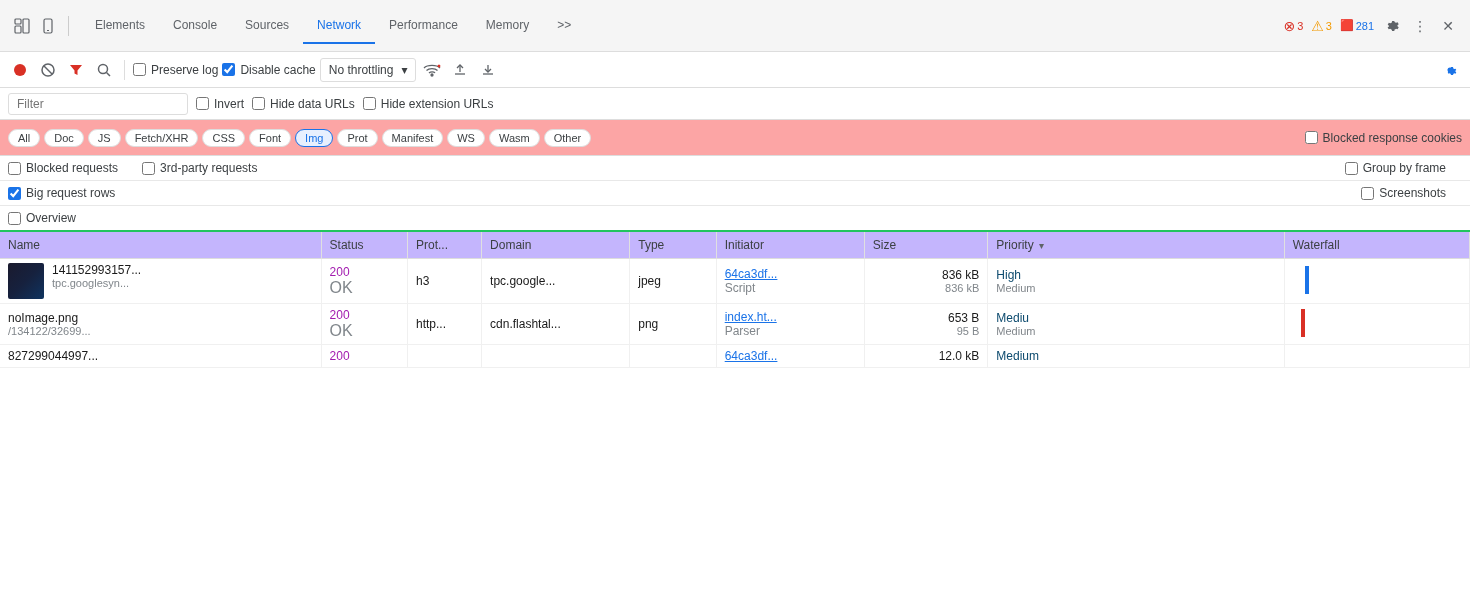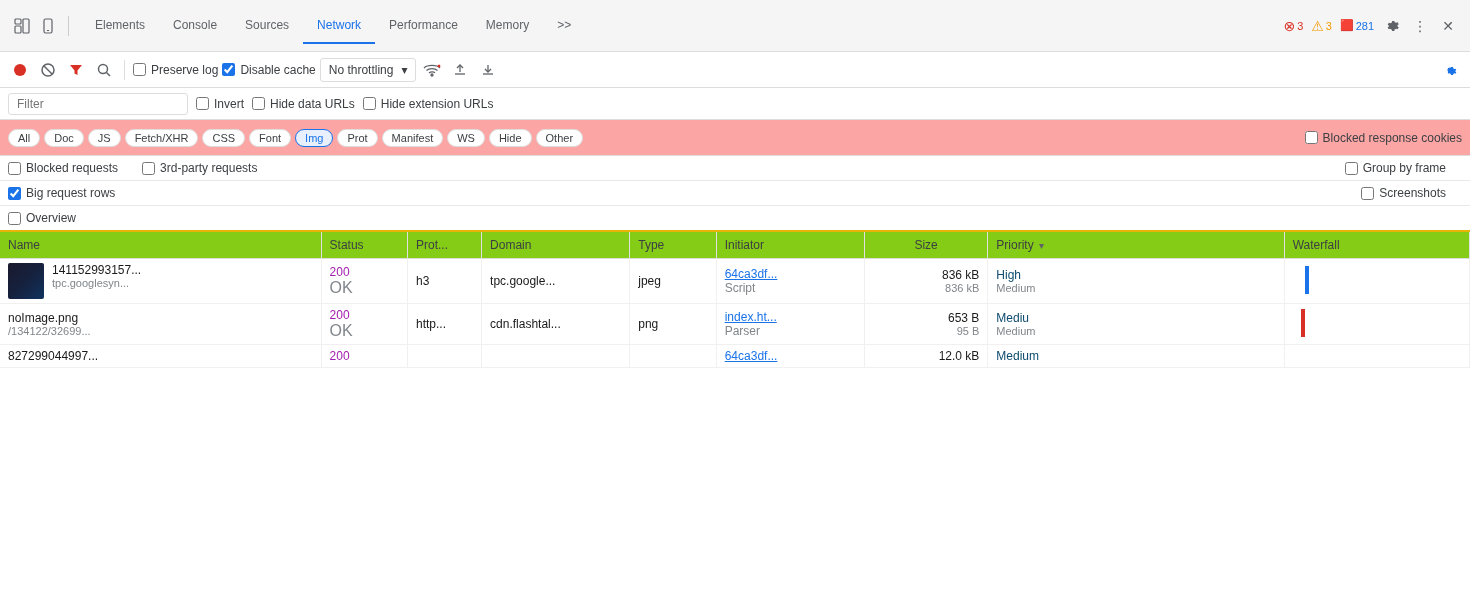--- a/index.html
+++ b/index.html
@@ -195,21 +195,21 @@
     
     .table-container {
       overflow-x: auto;
     }
     table {
       width: 100%;
       border-collapse: collapse;
       font-size: 12px;
     }
     thead tr {
-      background: #84cc16;
+      background: #c4b5fd;
       border-bottom: 1px solid #ddd;
     }
     thead th {
       padding: 6px 8px;
       text-align: left;
       font-weight: 500;
       color: #3c4043;
       border-right: 1px solid #e0e0e0;
       white-space: nowrap;
       cursor: pointer;
@@ -475,21 +475,21 @@
   <button class="type-btn">All</button>
   <button class="type-btn">Doc</button>
   <button class="type-btn">JS</button>
   <button class="type-btn">Fetch/XHR</button>
   <button class="type-btn">CSS</button>
   <button class="type-btn">Font</button>
   <button class="type-btn active">Img</button>
   <button class="type-btn">Prot</button>
   <button class="type-btn">Manifest</button>
   <button class="type-btn">WS</button>
-  <button class="type-btn">Hide</button>
+  <button class="type-btn">Wasm</button>
   <button class="type-btn">Other</button>
 
   <label class="blocked-cookies-label">
     <input type="checkbox" style="">
     <span>Blocked response cookies</span>
   </label>
 </div>
 
 <div class="options-row">
   <div class="options-left-col">
@@ -518,21 +518,21 @@
     </label>
   </div>
   <div class="options-right-col">
     <label class="checkbox-label">
       <input type="checkbox" style="">
       <span>Screenshots</span>
     </label>
   </div>
 </div>
 
-<div class="options-row" style="border-bottom: 2px solid #eab308;">
+<div class="options-row" style="border-bottom: 2px solid #22c55e;">
   <div class="options-left-col">
     <label class="checkbox-label">
       <input type="checkbox" style="">
       <span>Overview</span>
     </label>
   </div>
 </div>
 
 <div class="table-container">
   <table>
@@ -549,21 +549,21 @@
         </th>
         <th style="width:120px;">
           <span>Domain</span>
         </th>
         <th style="width:70px;">
           <span>Type</span>
         </th>
         <th style="width:120px;">
           <span>Initiator</span>
         </th>
-        <th style="width:100px;text-align:center;">
+        <th style="width:100px;">
           <span>Size</span>
         </th>
         <th style="width:240px;">
           <span>Priority</span>
           <span class="sort-arrow">▾</span>
         </th>
         <th style="width:150px;">
           <span>Waterfall</span>
         </th>
       </tr>

